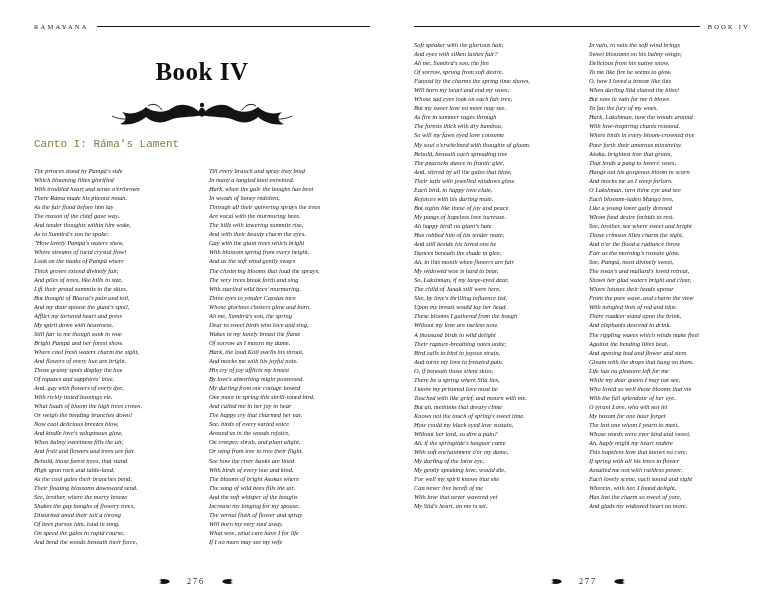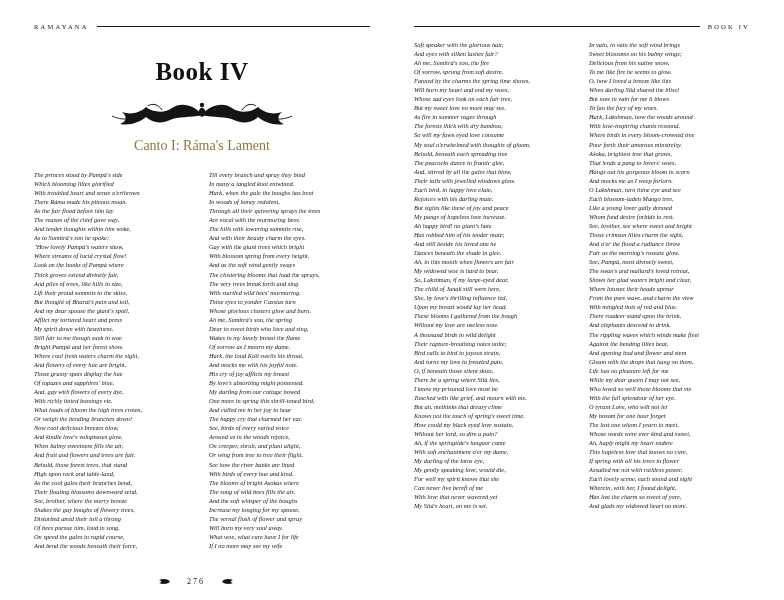--- a/index.html
+++ b/index.html
@@ -69,26 +69,25 @@
     width: 200px;
     height: 34px;
     position: relative;
   }
   .ornament svg {
     display: block;
     width: 100%;
     height: 100%;
   }
   .canto {
-    text-align: center;
-    font-size: 14px;
+    font-size: 11px;
     color: #8a7a3c;
     margin-top: 2px;
     margin-bottom: 16px;
-    font-family: Liberation Serif, serif;
+    font-family: Liberation Mono, monospace;
   }
   .cols {
     display: flex;
     gap: 14px;
   }
   .col {
     width: 50%;
   }
   .verse {
     font-style: italic;
@@ -371,15 +370,28 @@
         <div class="verse">Assailed me not with ruthless power.</div>
         <div class="verse">Each lovely scene, each sound and sight</div>
         <div class="verse">Wherein, with her, I found delight,</div>
         <div class="verse">Has lost the charm so sweet of yore,</div>
         <div class="verse">And glads my widowed heart no more.</div>
         <div class="verse"></div>
         <div class="verse"></div>
       </div>
     </div>
 
+    <div class="folio">
+      <span class="leaf">
+        <svg viewBox="0 0 13 7" xmlns="http://www.w3.org/2000/svg">
+          <path d="M12 3.5 C9 0.5, 5 0.5, 1 2 C4 3, 4 4, 1 5 C5 6.5, 9 6.5, 12 3.5 Z" fill="#141414"></path>
+        </svg>
+      </span>
+      <span class="num">277</span>
+      <span class="leaf">
+        <svg viewBox="0 0 13 7" xmlns="http://www.w3.org/2000/svg">
+          <path d="M1 3.5 C4 0.5, 8 0.5, 12 2 C9 3, 9 4, 12 5 C8 6.5, 4 6.5, 1 3.5 Z" fill="#141414"></path>
+        </svg>
+      </span>
+    </div>
   </div>
 
 </div>
 
 </body></html>

